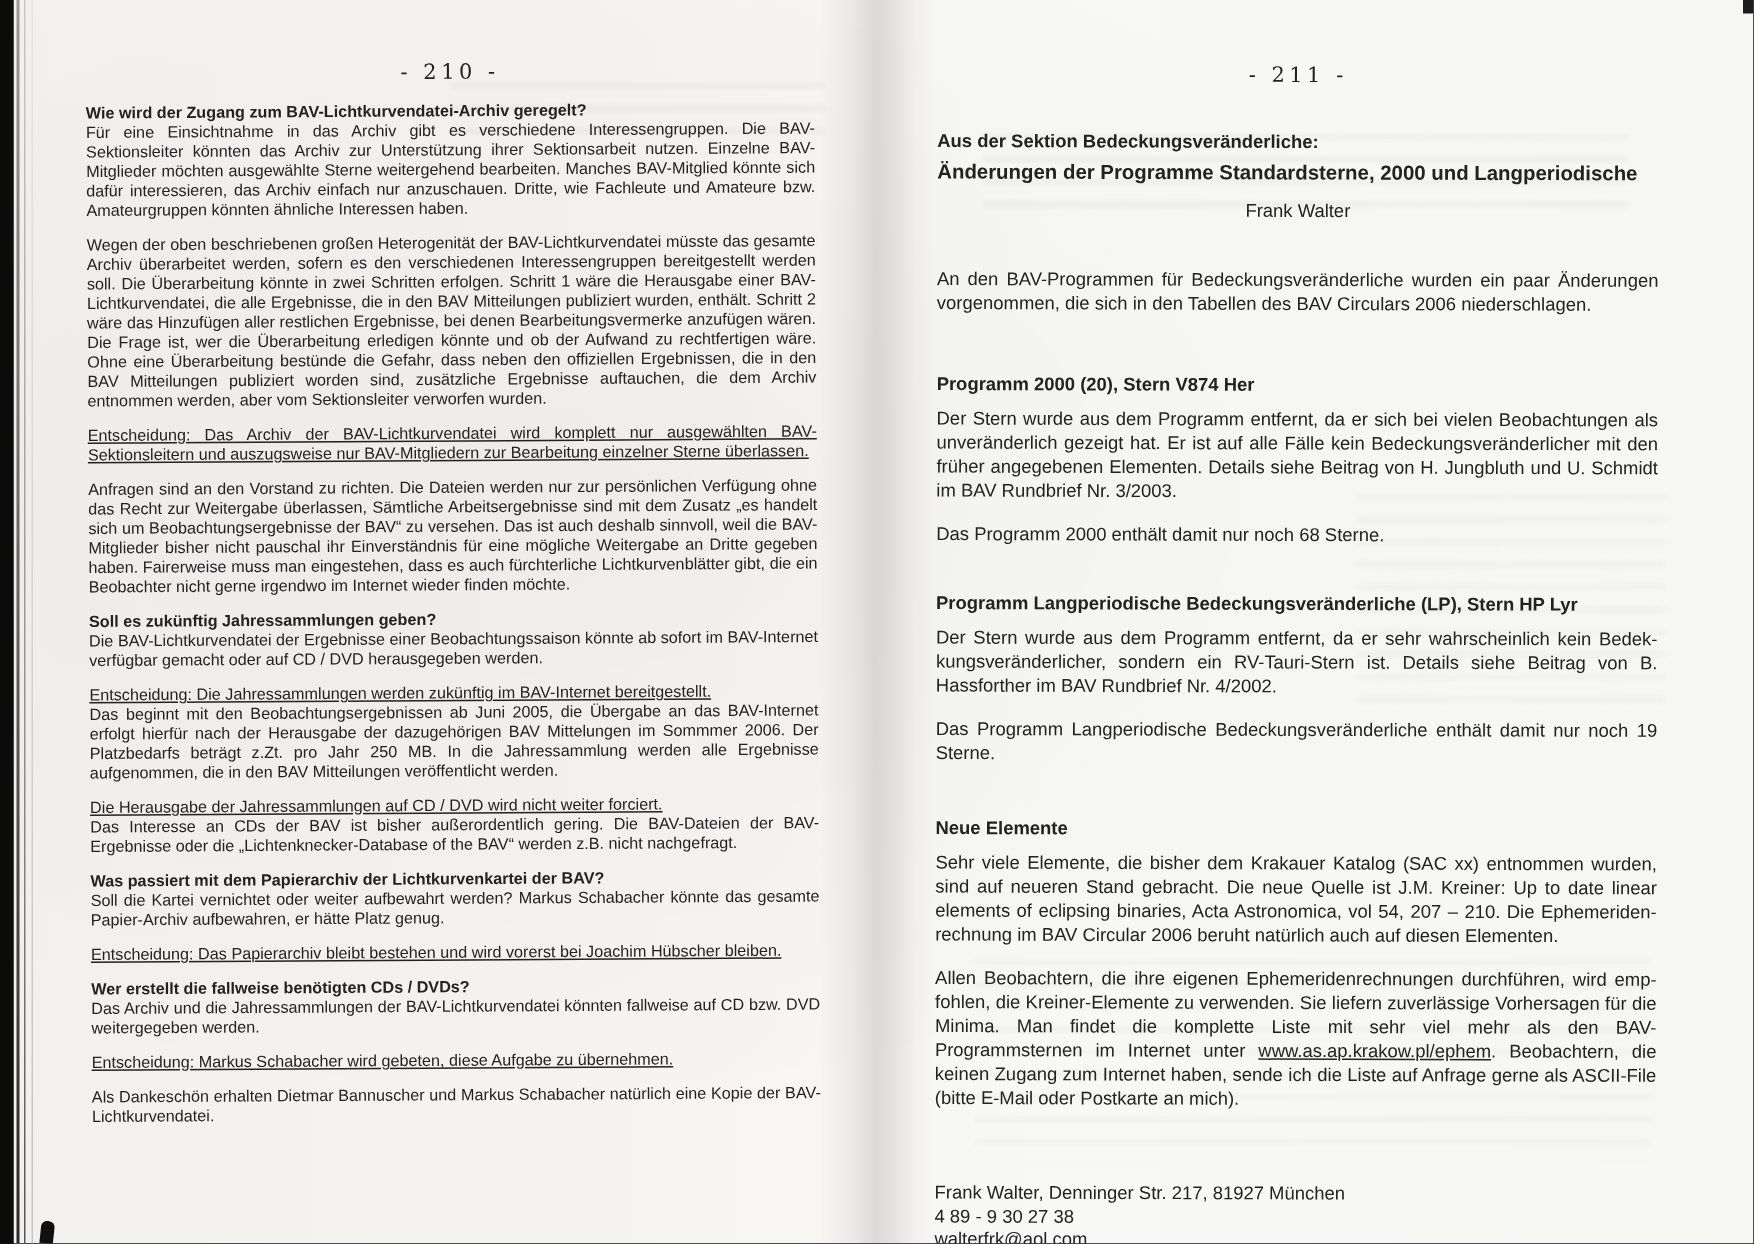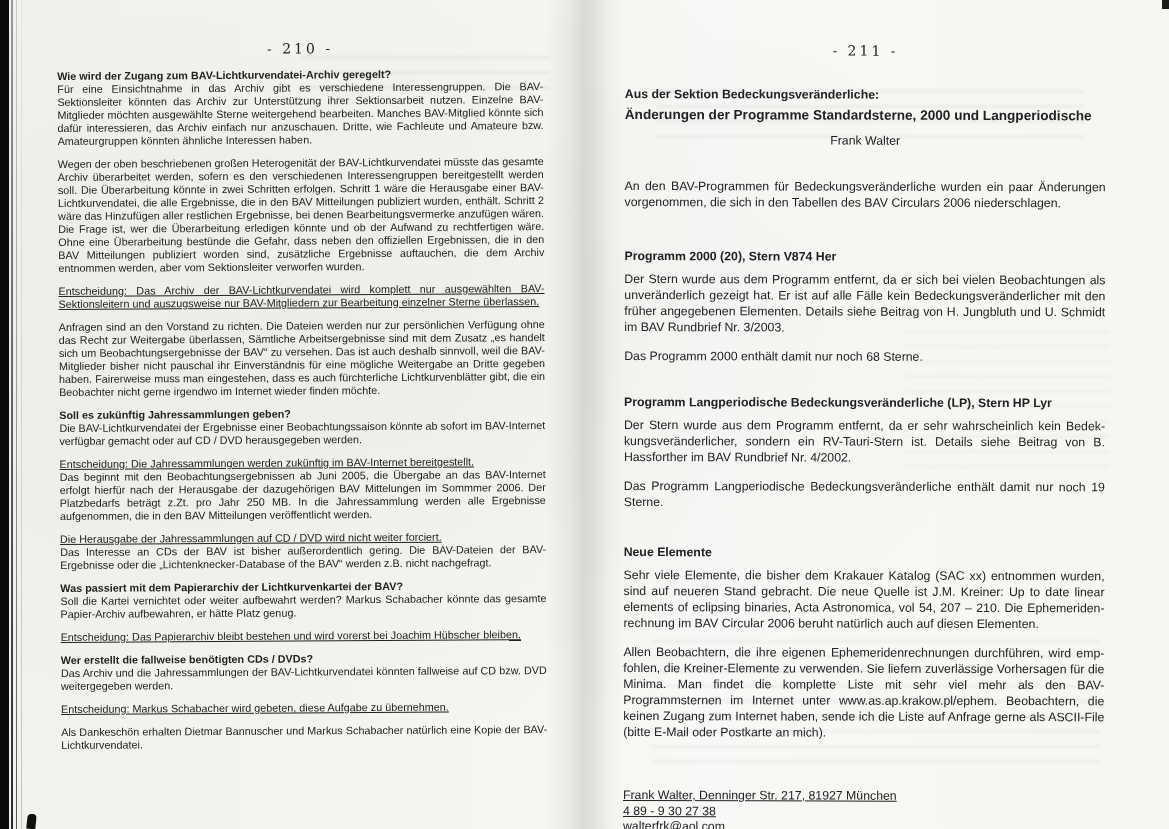--- a/index.html
+++ b/index.html
@@ -59,22 +59,22 @@
   .rp.center{text-align:center;}
   .rg5{margin-top:5px;}
   .rg7{margin-top:7px;}
   .rg9{margin-top:9px;}
   .rg13{margin-top:13px;}
   .rg28{margin-top:28px;}
   .rg30{margin-top:30px;}
   .rg34{margin-top:34px;}
   .rg38{margin-top:38px;}
   .rg48{margin-top:48px;}
-  .contact{line-height:15.5px;text-align:left;text-decoration:underline;}
-  .u-link{}
+  .contact{line-height:15.5px;text-align:left;}
+  .u-link{text-decoration:underline;}
 </style>
 </head>
 <body>
 
 <div class="paper"></div>
 <div class="gutter"></div>
 
 <div class="spine"></div>
 <div class="edge-line l1"></div>
 <div class="edge-line l2"></div>

